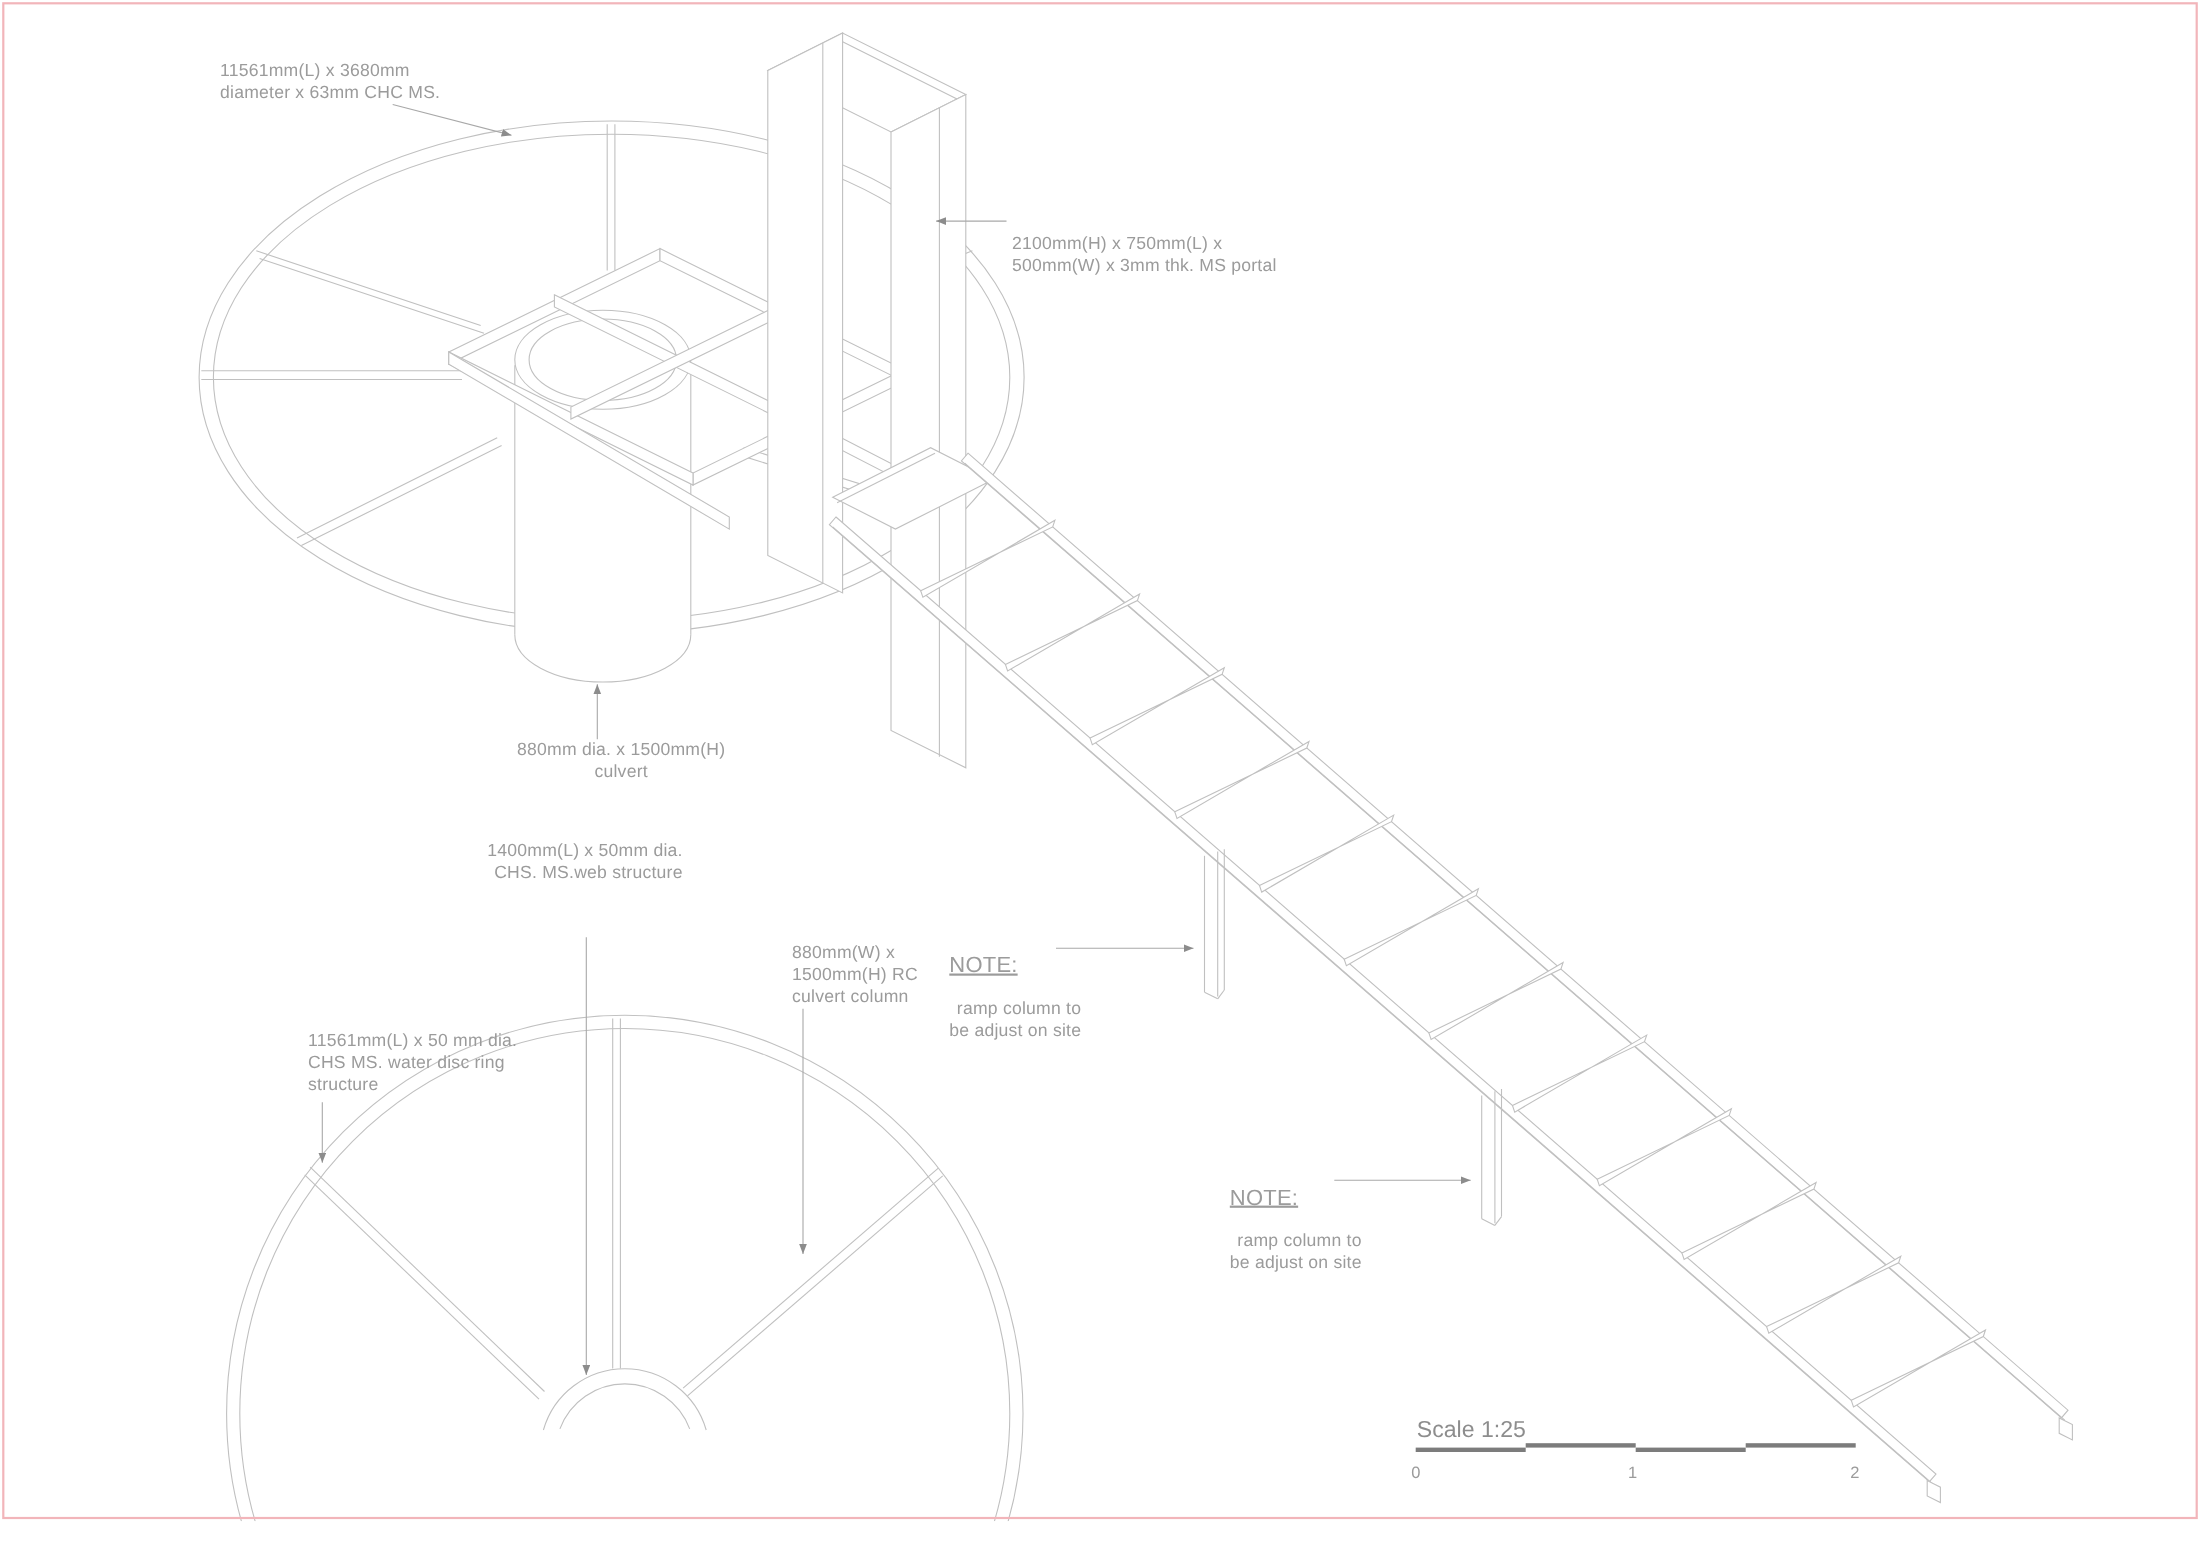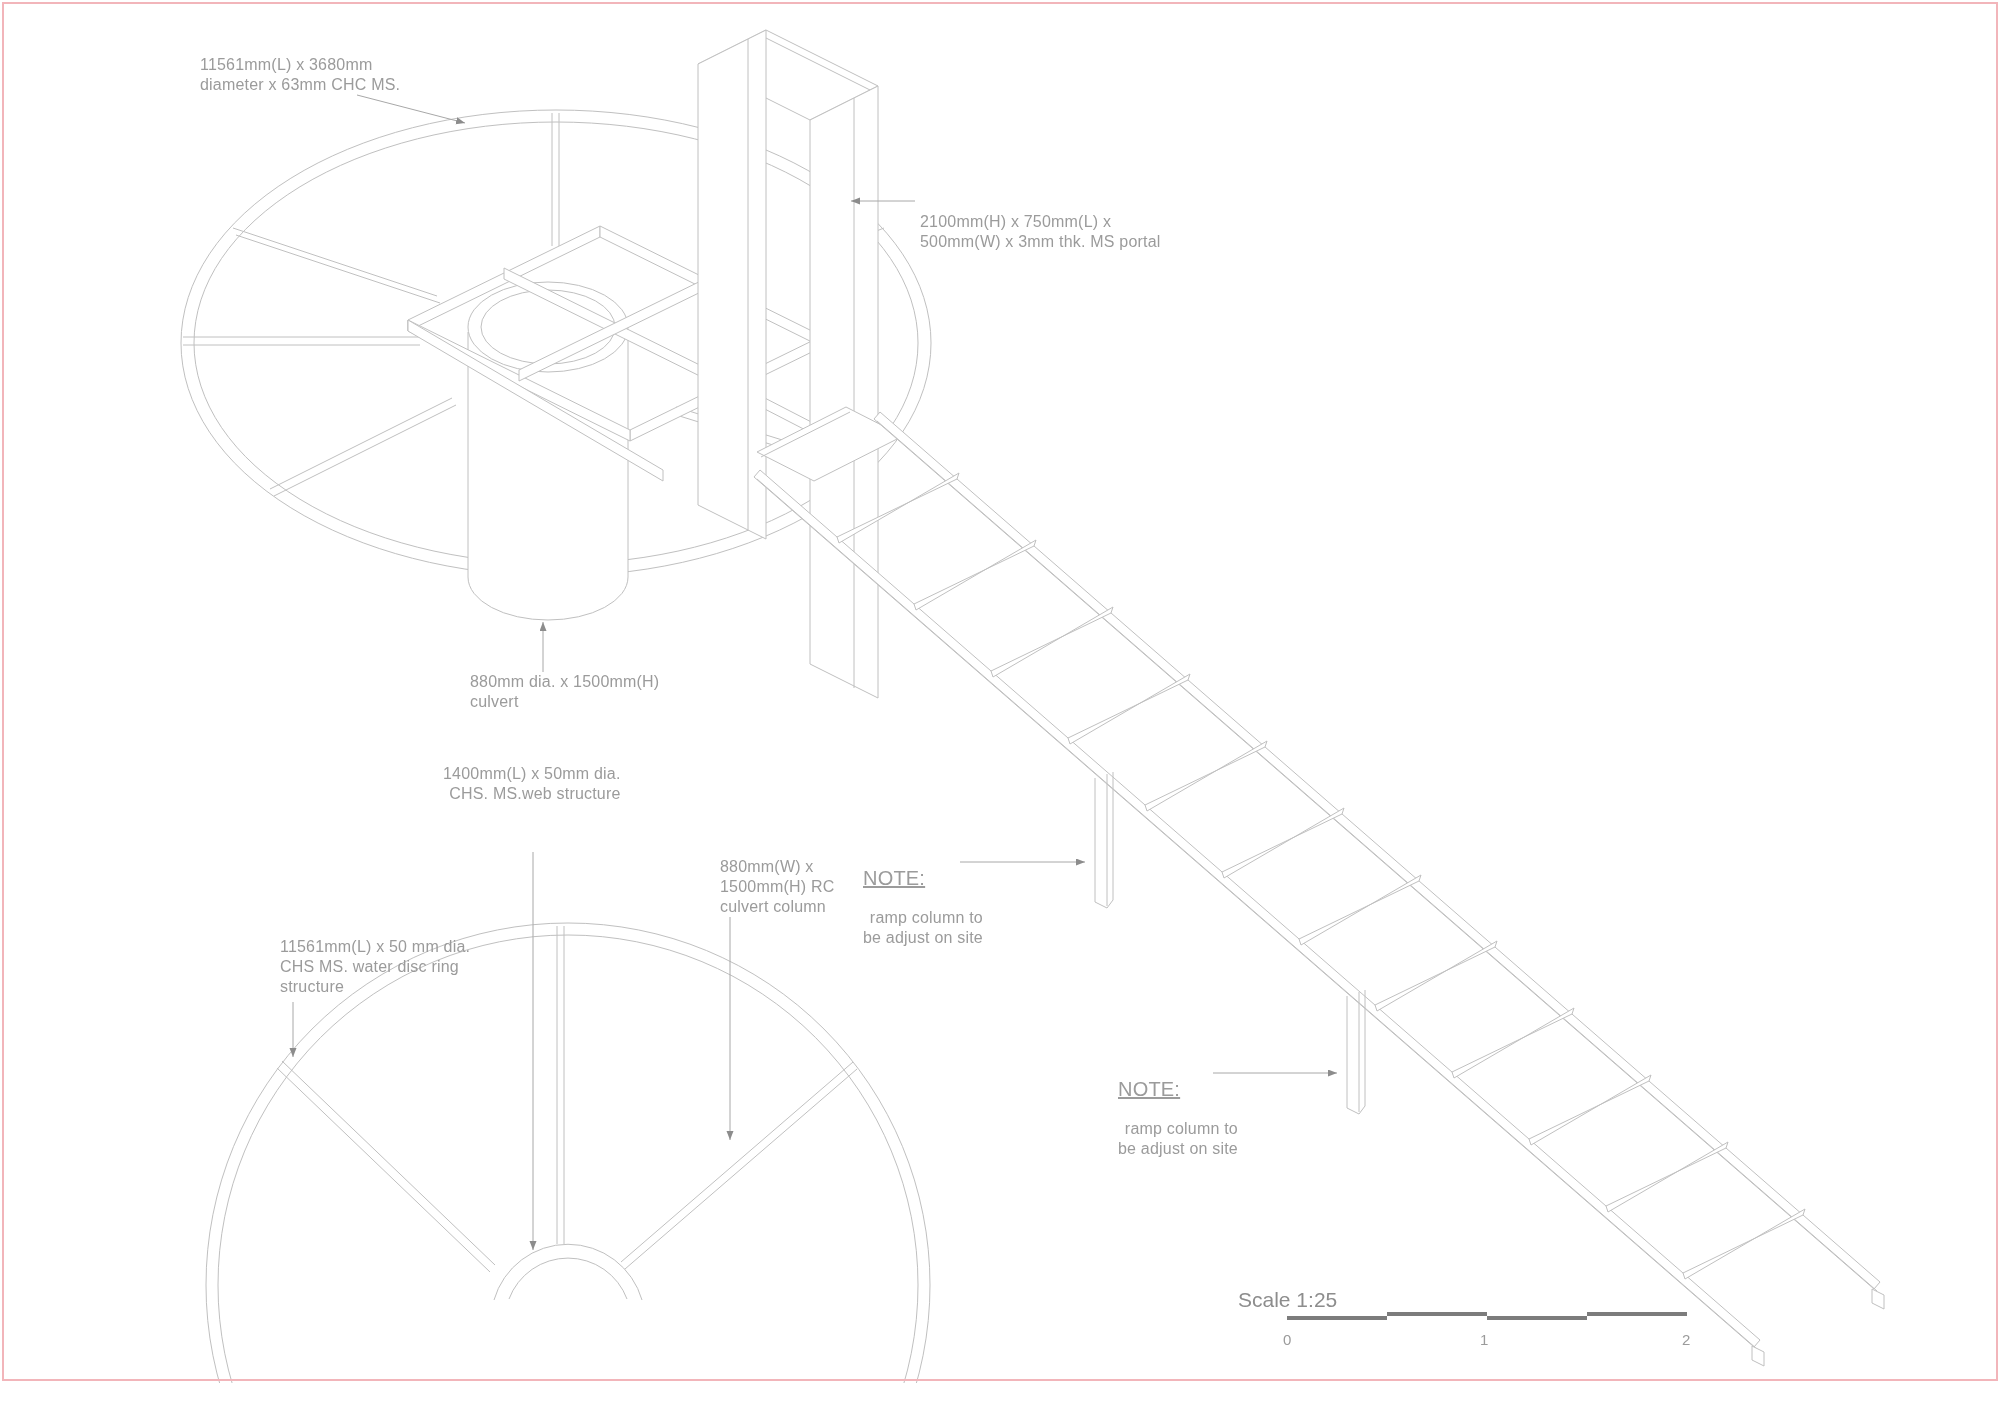--- a/index.html
+++ b/index.html
@@ -182,21 +182,21 @@
       <rect x="1587" y="1312" width="100" height="4"></rect>
     </g>
   </svg>
 
   <div class="ann" style="left:200px;top:55px;">11561mm(L) x 3680mm
 diameter x 63mm CHC MS.</div>
 
   <div class="ann" style="left:920px;top:184px;margin-top:28px;">2100mm(H) x 750mm(L) x
 500mm(W) x 3mm thk. MS portal</div>
 
-  <div class="ann" style="left:470px;top:672px;">880mm dia. x 1500mm(H)
+  <div class="ann" style="left:470px;top:672px;text-align:center;">880mm dia. x 1500mm(H)
 culvert</div>
 
   <div class="ann" style="left:443px;top:764px;text-align:right;">1400mm(L) x 50mm dia.
 CHS. MS.web structure</div>
 
   <div class="ann" style="left:720px;top:857px;">880mm(W) x
 1500mm(H) RC
 culvert column</div>
 
   <div class="ann" style="left:242px;top:937px;margin-left:38px;">11561mm(L) x 50 mm dia.
@@ -208,20 +208,20 @@
     <div class="note-body">ramp column to
 be adjust on site</div>
   </div>
 
   <div class="ann" style="left:1118px;top:1059px;">
     <div class="note-title">NOTE:</div>
     <div class="note-body">ramp column to
 be adjust on site</div>
   </div>
 
-  <div class="scale-label" style="left:1238px;top:1288px;text-align:center;">Scale 1:25</div>
+  <div class="scale-label" style="left:1288px;top:1288px;text-align:center;">Scale 1:25</div>
 
   <div class="tick" style="left:1283px;top:1331px;">0</div>
   <div class="tick" style="left:1480px;top:1331px;">1</div>
   <div class="tick" style="left:1682px;top:1331px;">2</div>
 
   <div id="border-frame"></div>
 </div>
 
 </body></html>

